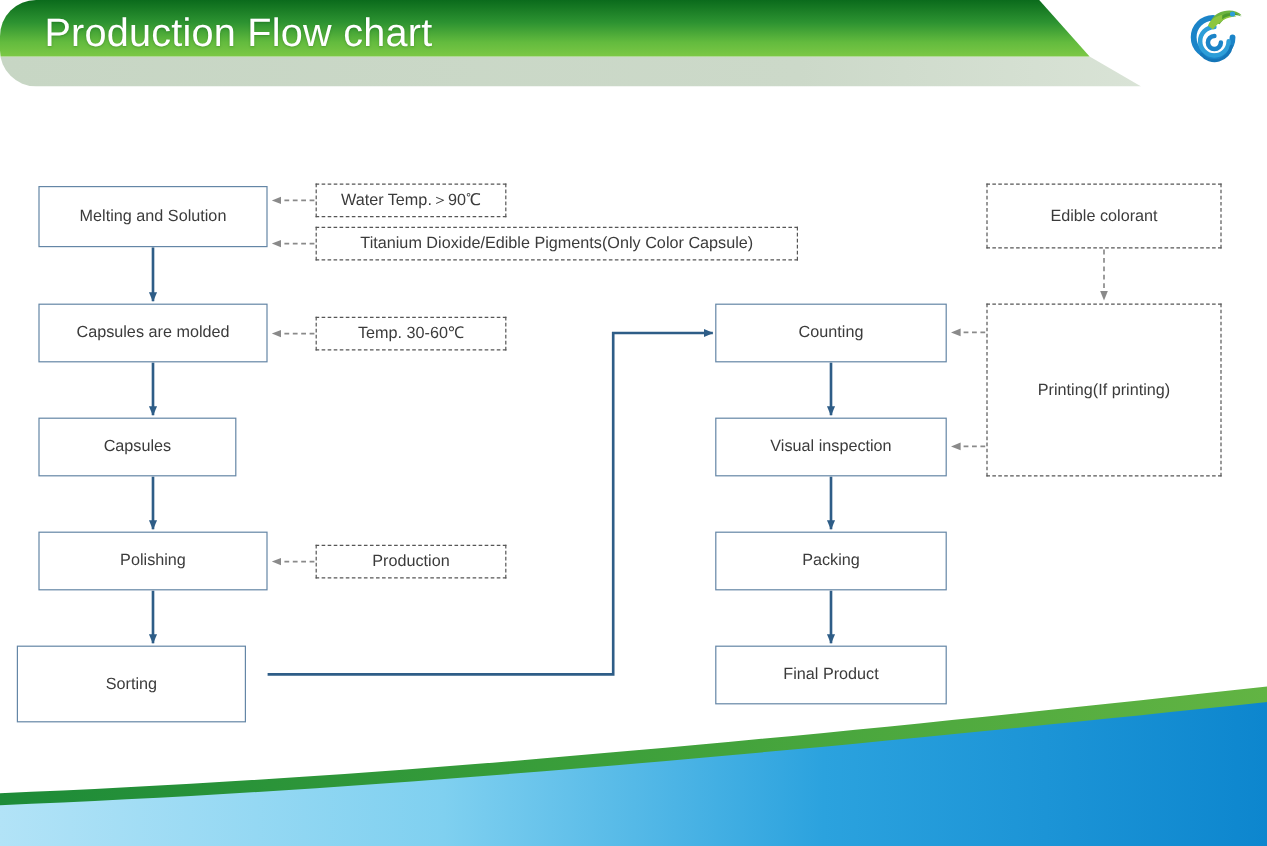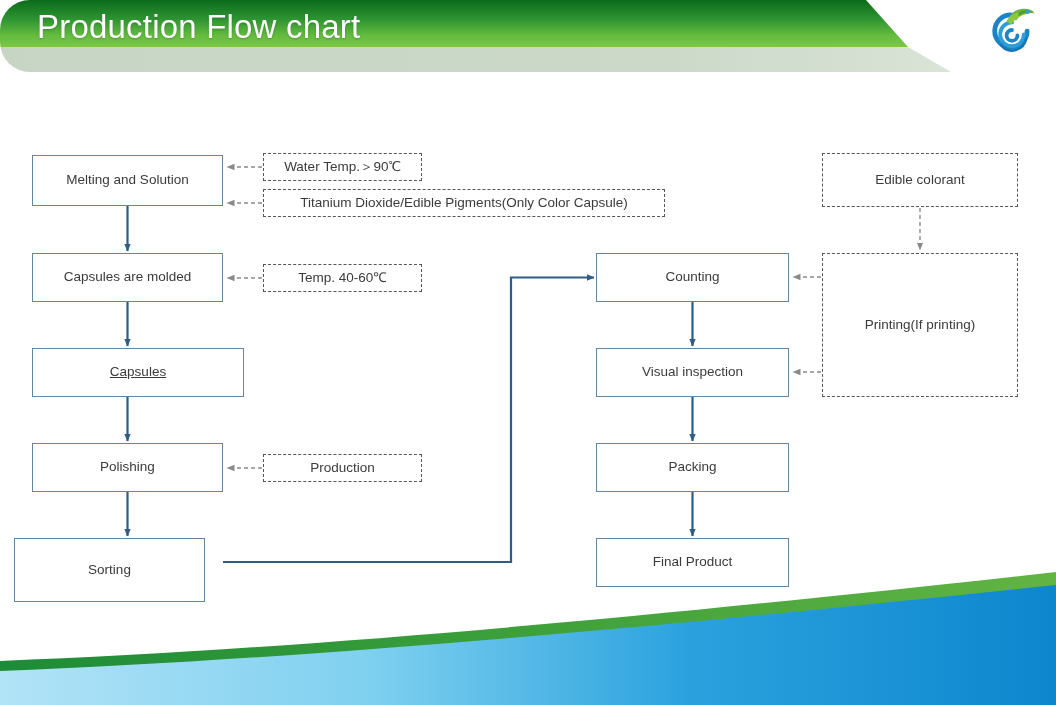--- a/index.html
+++ b/index.html
@@ -175,21 +175,21 @@
         <line x1="821" y1="300" x2="793" y2="300"></line>
       </g>
     </svg>
 
     <div class="node solid" style="left:32px; top:83px; width:191px; height:51px;">
       <span class="lbl">Melting and Solution</span>
     </div>
     <div class="node solid" style="left:32px; top:181px; width:191px; height:49px;text-align:center;">
       <span class="lbl">Capsules are molded</span>
     </div>
-    <div class="node solid" style="left:32px; top:276px; width:212px; height:49px;text-decoration:underline;">
+    <div class="node solid" style="left:32px; top:276px; width:165px; height:49px;">
       <span class="lbl">Capsules</span>
     </div>
     <div class="node solid" style="left:32px; top:371px; width:191px; height:49px;">
       <span class="lbl">Polishing</span>
     </div>
     <div class="node solid" style="left:14px; top:466px; width:191px; height:64px;">
       <span class="lbl">Sorting</span>
     </div>
 
     <div class="node solid" style="left:596px; top:181px; width:193px; height:49px;">
@@ -205,21 +205,21 @@
       <span class="lbl">Final Product</span>
     </div>
 
     <div class="node dashed" style="left:263px; top:81px; width:159px; height:28px;">
       <span class="lbl">Water Temp.＞90℃</span>
     </div>
     <div class="node dashed" style="left:263px; top:117px; width:402px; height:28px;">
       <span class="lbl">Titanium  Dioxide/Edible Pigments(Only  Color Capsule)</span>
     </div>
     <div class="node dashed" style="left:263px; top:192px; width:159px; height:28px;">
-      <span class="lbl">Temp. 40-60℃</span>
+      <span class="lbl">Temp. 30-60℃</span>
     </div>
     <div class="node dashed" style="left:263px; top:382px; width:159px; height:28px;">
       <span class="lbl">Production</span>
     </div>
     <div class="node dashed" style="left:822px; top:81px; width:196px; height:54px;">
       <span class="lbl">Edible colorant</span>
     </div>
     <div class="node dashed" style="left:822px; top:181px; width:196px; height:144px;">
       <span class="lbl">Printing(If  printing)</span>
     </div>

